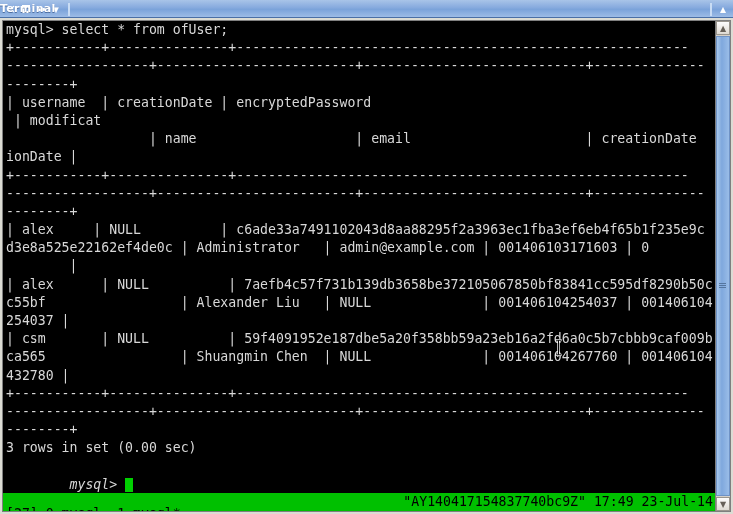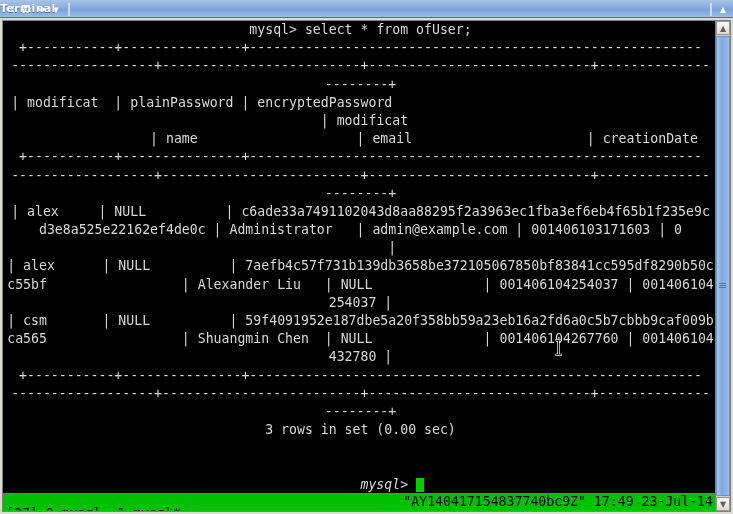--- a/index.html
+++ b/index.html
@@ -122,21 +122,20 @@
     box-sizing: border-box;
     overflow: hidden;
   }
   #term {
     position: absolute;
     left: 0; top: 0;
     width: 712px;
     height: 490px;
     background: #000000;
     overflow: hidden;
-    text-align: center;
   }
   .line {
     position: relative;
     height: 18.2px;
     line-height: 18.2px;
     color: #d8d8d8;
     font-family: "DejaVu Sans Mono", "Liberation Mono", monospace;
     font-size: 13.2px;
     white-space: pre;
     padding-left: 3px;
@@ -268,23 +267,24 @@
   </div>
 
   <div id="term-frame">
 
     <div id="term">
 
       <div class="line">mysql&gt; select * from ofUser;</div>
       <div class="line">+-----------+---------------+---------------------------------------------------------</div>
       <div class="line">------------------+-------------------------+----------------------------+--------------</div>
       <div class="line">--------+</div>
-      <div class="line">| modificat  | plainPassword | encryptedPassword                                        </div>
+      <div class="line">| username  | creationDate | encryptedPassword                                        </div>
       <div class="line"> | modificat</div>
       <div class="line">                  | name                    | email                      | creationDate  </div>
+      <div class="line">ionDate |</div>
       <div class="line">+-----------+---------------+---------------------------------------------------------</div>
       <div class="line">------------------+-------------------------+----------------------------+--------------</div>
       <div class="line">--------+</div>
       <div class="line">| alex     | NULL          | c6ade33a7491102043d8aa88295f2a3963ec1fba3ef6eb4f65b1f235e9c</div>
       <div class="line">d3e8a525e22162ef4de0c | Administrator   | admin@example.com | 001406103171603 | 0</div>
       <div class="line">        |</div>
       <div class="line">| alex      | NULL          | 7aefb4c57f731b139db3658be372105067850bf83841cc595df8290b50c</div>
       <div class="line">c55bf                 | Alexander Liu   | NULL              | 001406104254037 | 001406104</div>
       <div class="line">254037 |</div>
       <div class="line">| csm       | NULL          | 59f4091952e187dbe5a20f358bb59a23eb16a2fd6a0c5b7cbbb9caf009b</div>

